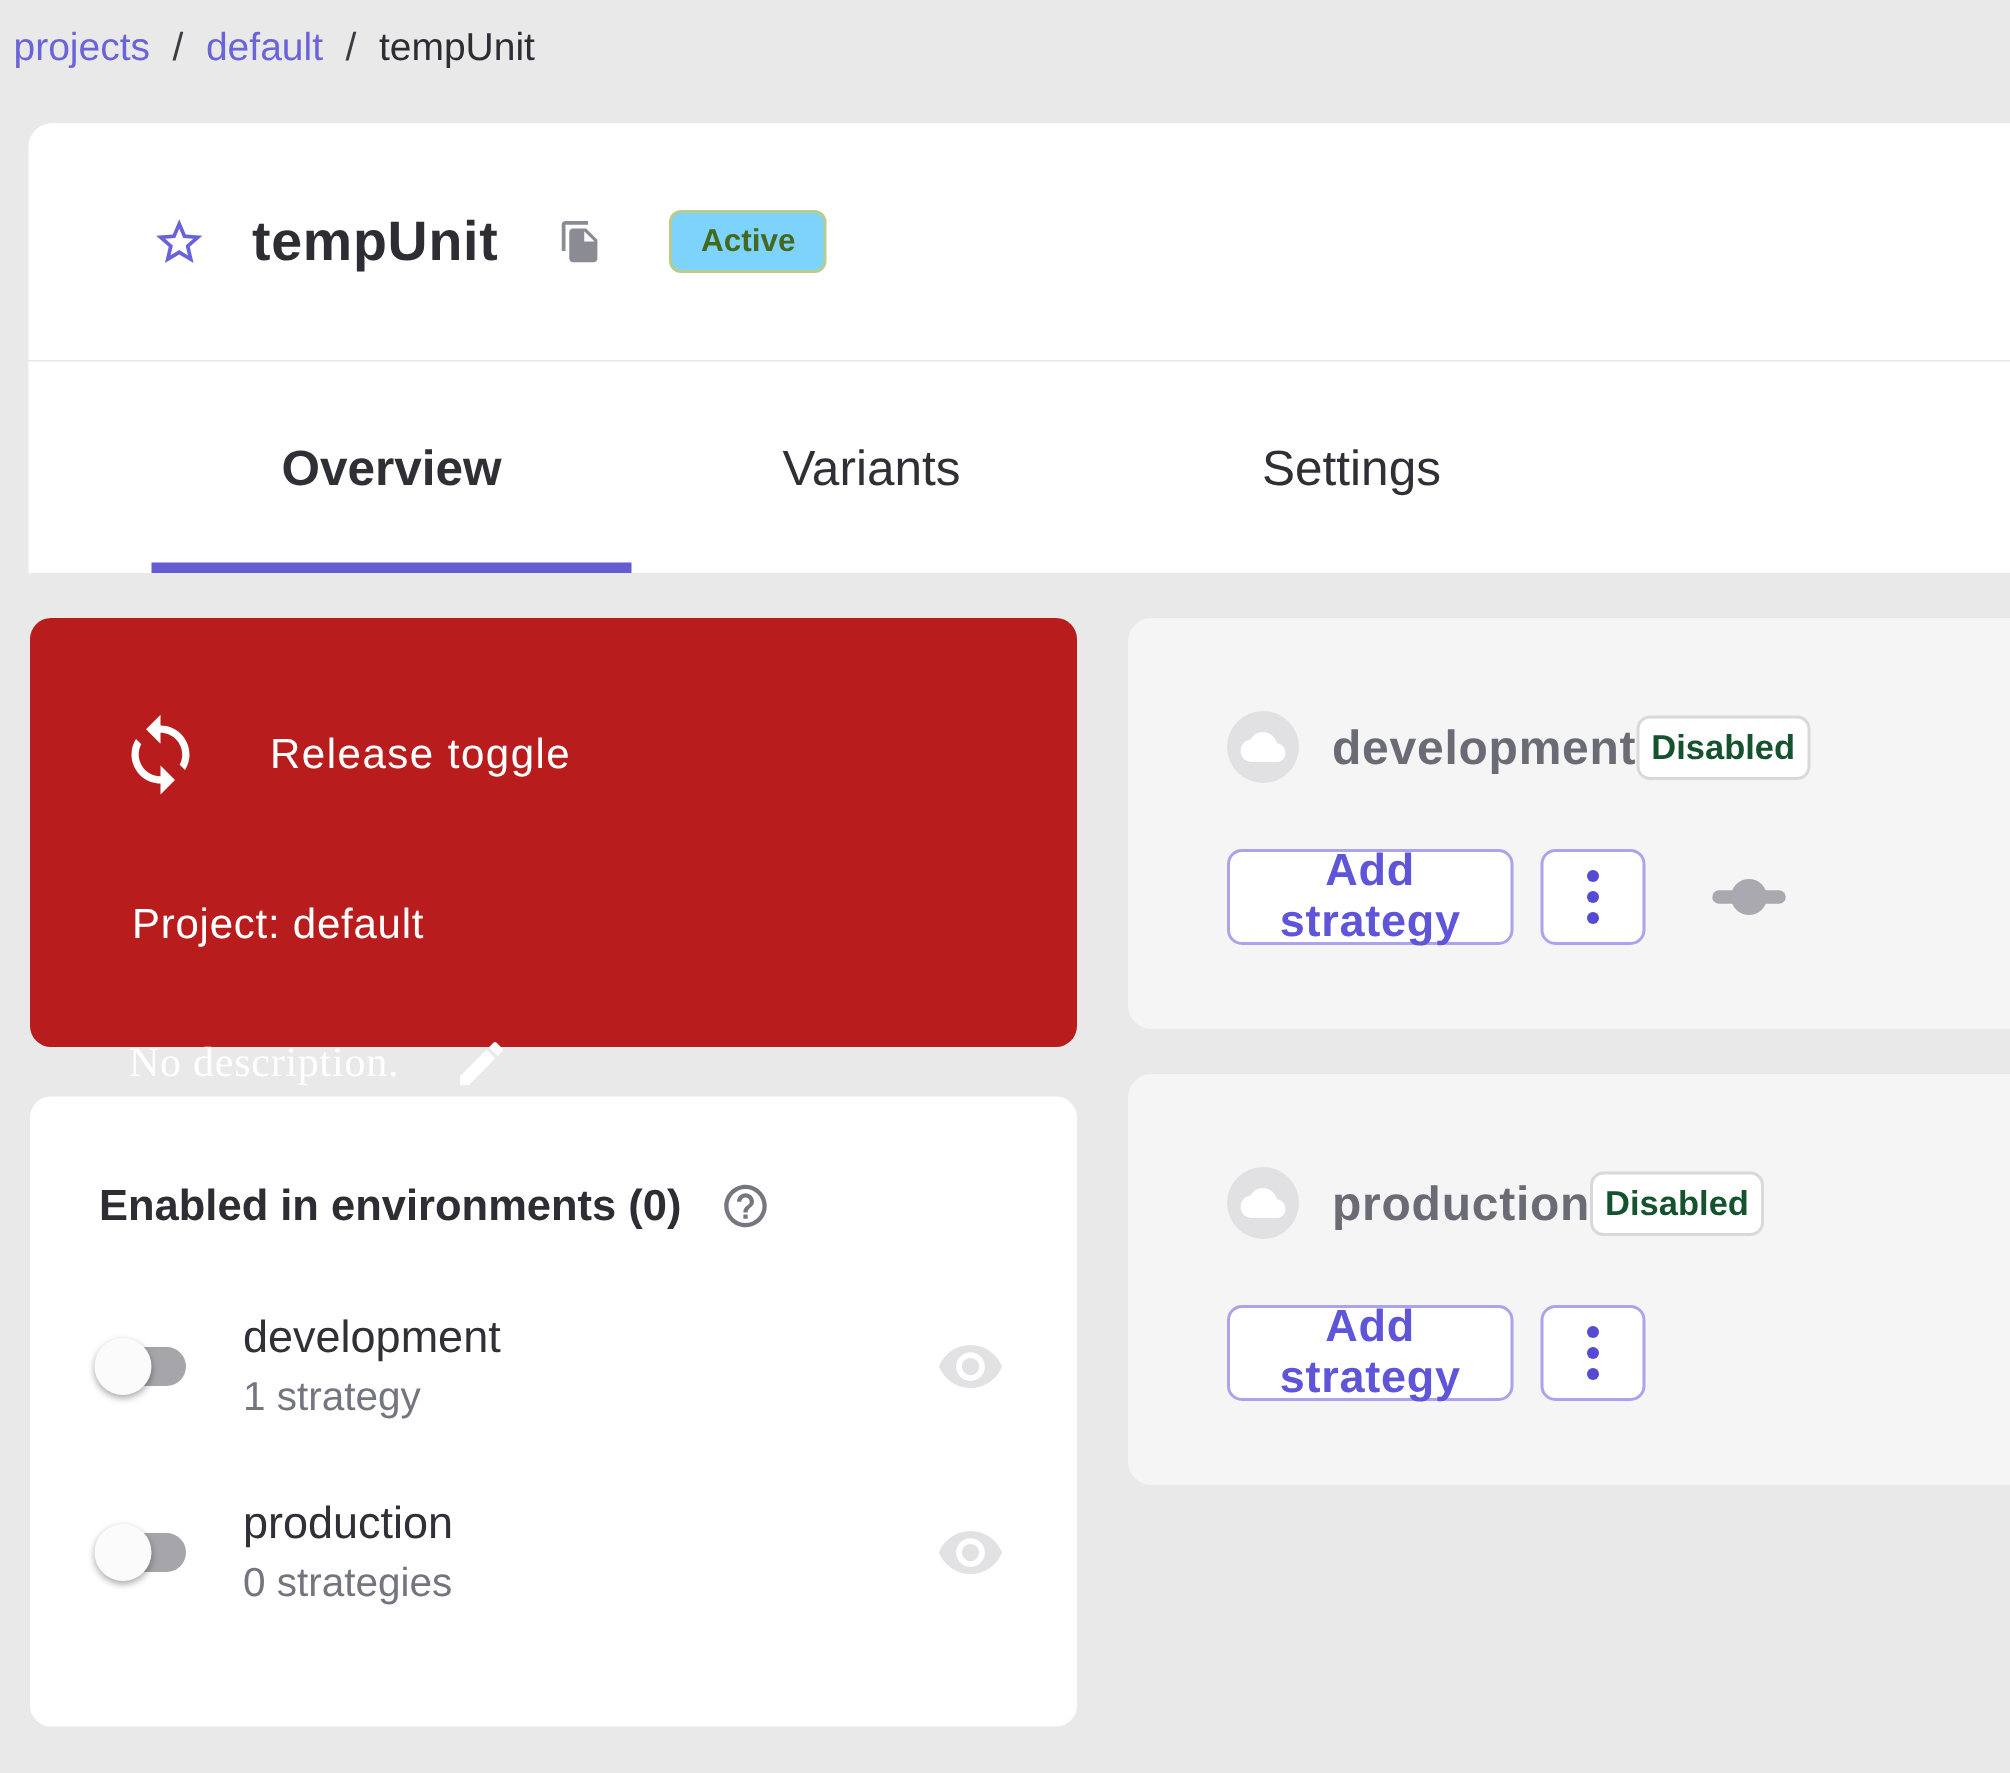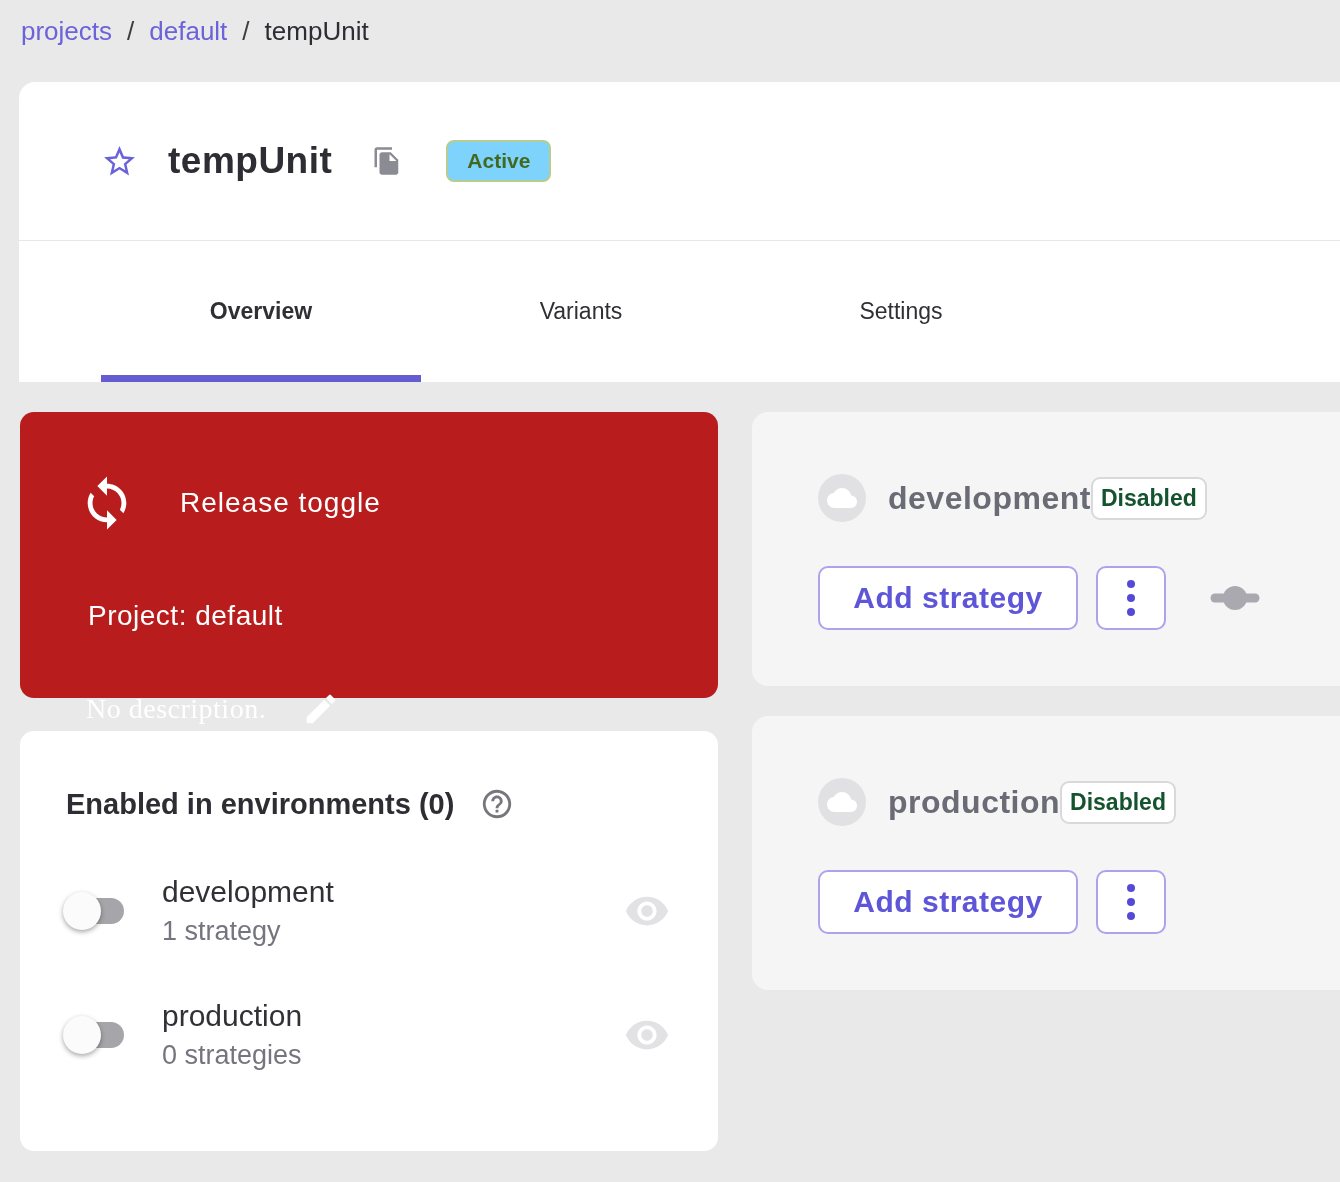--- a/index.html
+++ b/index.html
@@ -7,21 +7,21 @@
   body {
     background:#e9e9ea;
     font-family:"Liberation Sans", sans-serif;
     overflow:hidden;
     color:#2d2d33;
   }
 
   
   .breadcrumb {
     height:82px;
-    padding:16px 0 0 21px;
+    padding:16px 0 0 9px;
     display:flex;
     align-items:flex-start;
     gap:15px;
     font-size:26px;
   }
   .crumb-link { color:#6a63d9; cursor:pointer; }
   .crumb-sep { color:#3c3c42; }
   .crumb-current { color:#2d2d33; }
 
   
@@ -59,21 +59,21 @@
   .tabs-row {
     height:141px;
     display:flex;
     padding-left:82px;
   }
   .tab {
     width:320px;
     display:flex;
     align-items:center;
     justify-content:center;
-    font-size:23px;
+    font-size:33px;
     color:#2f2f35;
     position:relative;
     cursor:pointer;
   }
   .tab.active { font-weight:bold; }
   .tab.active::after {
     content:'';
     position:absolute;
     left:0; right:0; bottom:0;
     height:7px;
@@ -185,21 +185,21 @@
     padding:6px 8px;
     background:#ffffff;
     border:2px solid #d9d9dd;
     border-radius:9px;
     font-size:23px;
     font-weight:bold;
     color:#14532d;
   }
   .env-card-actions { margin-top:44px; display:flex; align-items:center; }
   .add-strategy-btn {
-    width:260px; height:64px;
+    width:191px; height:64px;
     background:#ffffff;
     border:2px solid #aba4ea;
     border-radius:10px;
     color:#5e55d8;
     font-size:30px;
     font-weight:bold;
     font-family:"Liberation Sans", sans-serif;
     cursor:pointer;
     display:flex; align-items:center; justify-content:center;
     letter-spacing:0.5px;

